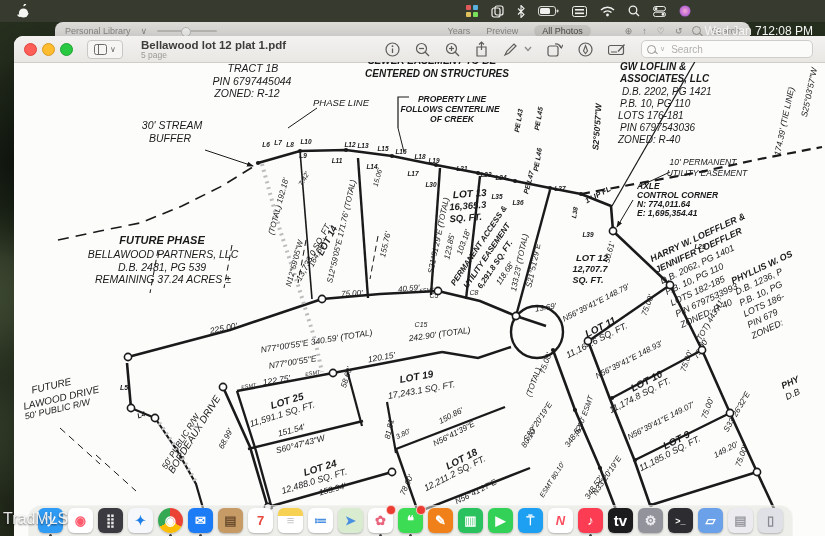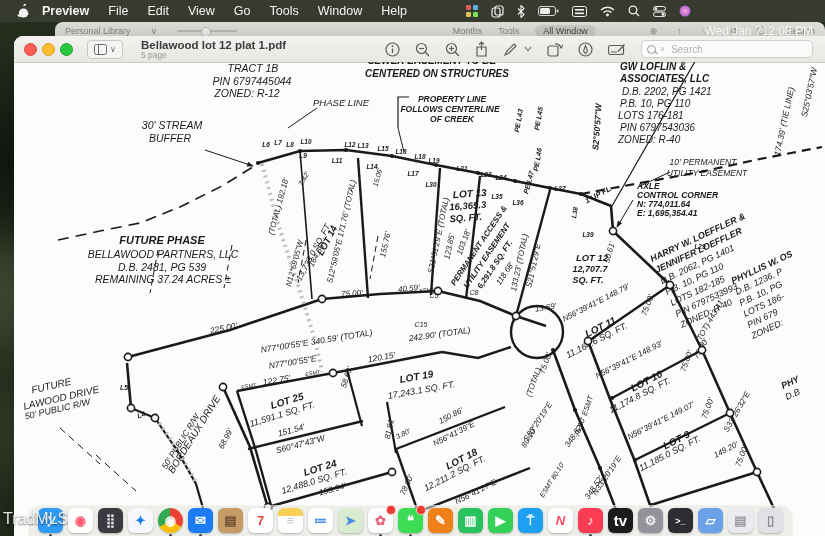--- a/index.html
+++ b/index.html
@@ -15,23 +15,23 @@
     background:rgba(56,60,48,.92);display:flex;align-items:center;color:#f4f4f2;
     font-size:12.5px;padding:0 12px;box-sizing:border-box;}
   .menubar .apple{width:22px;display:flex;justify-content:center;}
   .menu-items{display:flex;gap:19px;margin-left:8px;}
   .menu-items span{cursor:default;}
   .menu-items .active{font-weight:700;}
   .status{margin-left:auto;display:flex;align-items:center;gap:13px;}
   .status svg{display:block;}
   .clock{display:flex;gap:0;font-size:12px;margin-top:40px;}
   
-  .bgwin{position:fixed;top:22px;left:55px;width:770px;height:17px;z-index:1;
+  .bgwin{position:fixed;top:22px;left:55px;width:695px;height:17px;z-index:1;
     background:#e9e7e4;border-radius:8px 8px 0 0;display:flex;align-items:center;
-    color:#8f8e8a;font-size:9px;padding:0 10px;gap:20px;box-sizing:border-box;}
+    color:#8f8e8a;font-size:9px;padding:0 10px;gap:10px;box-sizing:border-box;}
   .bgwin .pill{background:#d5d3cf;border-radius:7px;padding:1px 8px;color:#4c4c49;}
   .bgwin .slider{width:60px;height:2px;background:#c6c4c0;border-radius:2px;position:relative;}
   .bgwin .slider i{position:absolute;left:40%;top:-3px;width:8px;height:8px;border-radius:50%;
     background:#fbfbfa;border:1px solid #c2c0bc;}
   .mag{display:inline-block;width:7px;height:7px;border:1.2px solid #9a9894;border-radius:50%;position:relative;}
   .mag::after{content:"";position:absolute;width:4px;height:1.2px;background:#9a9894;
     transform:rotate(45deg);right:-3px;bottom:-1px;}
   
   .window{position:fixed;left:14px;top:36px;width:811px;height:500px;z-index:2;
     background:#fcfcfb;border-radius:9px 0 0 0;box-shadow:0 18px 50px rgba(0,0,0,.55);}
@@ -81,30 +81,20 @@
 </head>
 <body>
 
 <div class="menubar">
   <span class="apple">
     <svg width="13" height="15" viewBox="0 0 13 15">
         <path fill="#f4f4f2" d="M9.3 0c.1 1-.3 1.9-.9 2.6-.6.7-1.6 1.2-2.5 1.1-.1-.9.4-1.9 1-2.5C7.5.5 8.5.1 9.3 0zM12 11c-.4 1-.6 1.4-1.2 2.2-.8 1.2-1.9 2.3-3.1 2.3-1.1 0-1.4-.7-2.9-.7s-1.9.7-2.9.7C.7 15.5-.3 14.3-1.1 13.1z" transform="translate(1 -1) scale(.9)"></path>
         <circle cx="6.5" cy="9" r="4.6" fill="#f4f4f2"></circle>
       </svg>
   </span>
-  <nav class="menu-items" id="menu-items">
-      <span class="active">Preview</span>
-      <span>File</span>
-      <span>Edit</span>
-      <span>View</span>
-      <span>Go</span>
-      <span>Tools</span>
-      <span>Window</span>
-      <span>Help</span>
-    </nav>
   <div class="status">
     <span>
         <svg width="12" height="12">
           <rect x="0" y="0" width="5" height="5" rx="1" fill="#e05a5a"></rect>
           <rect x="7" y="0" width="5" height="5" rx="1" fill="#5ab0e0"></rect>
           <rect x="0" y="7" width="5" height="5" rx="1" fill="#e0c05a"></rect>
           <rect x="7" y="7" width="5" height="5" rx="1" fill="#7ae05a"></rect>
         </svg>
       </span>
     <span>
@@ -172,23 +162,23 @@
 </div>
 
 <div class="bgwin">
   <span>Personal Library</span>
   <span>∨</span>
   <span class="slider">
       <i></i>
     </span>
   <span style="flex:1"></span>
   <span id="bg-tabs" style="display:flex;gap:16px;align-items:center">
-      <span>Months</span>
-      <span>Tools</span>
-      <span class="pill">All Window</span>
+      <span>Years</span>
+      <span>Preview</span>
+      <span class="pill">All Photos</span>
     </span>
   <span style="width:14px"></span>
   <span>⊕</span>
   <span>↑</span>
   <span>♡</span>
   <span>↺</span>
   <span class="mag"></span>
   <span>Search</span>
 </div>
 

